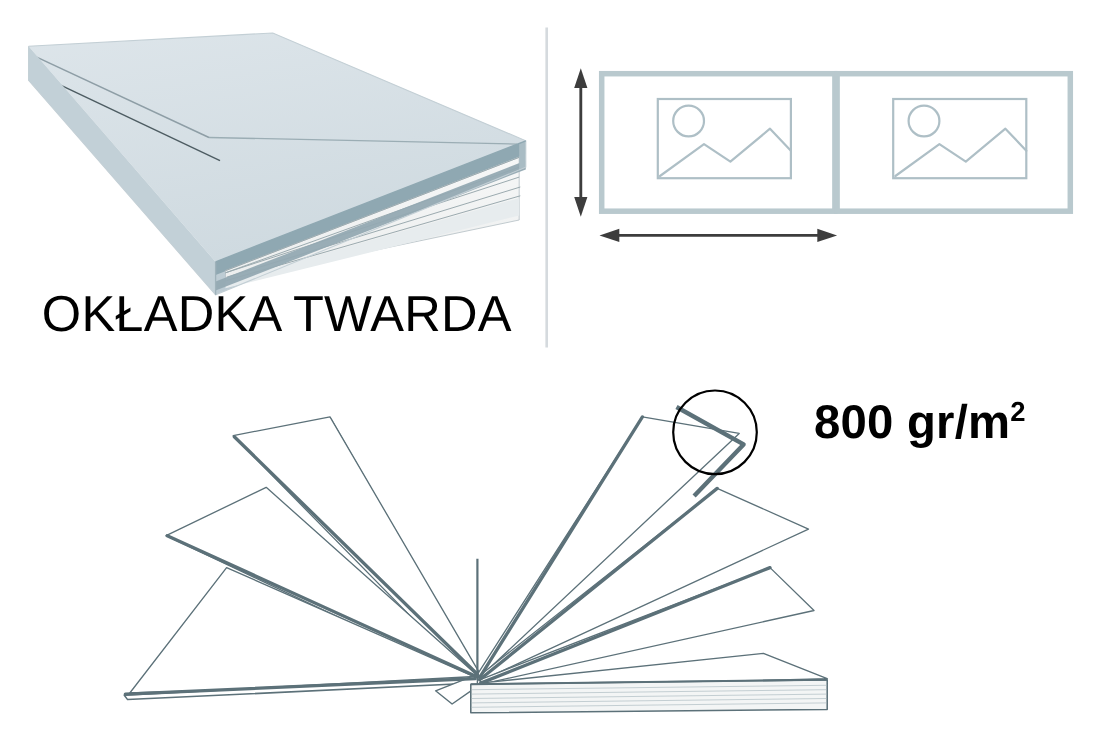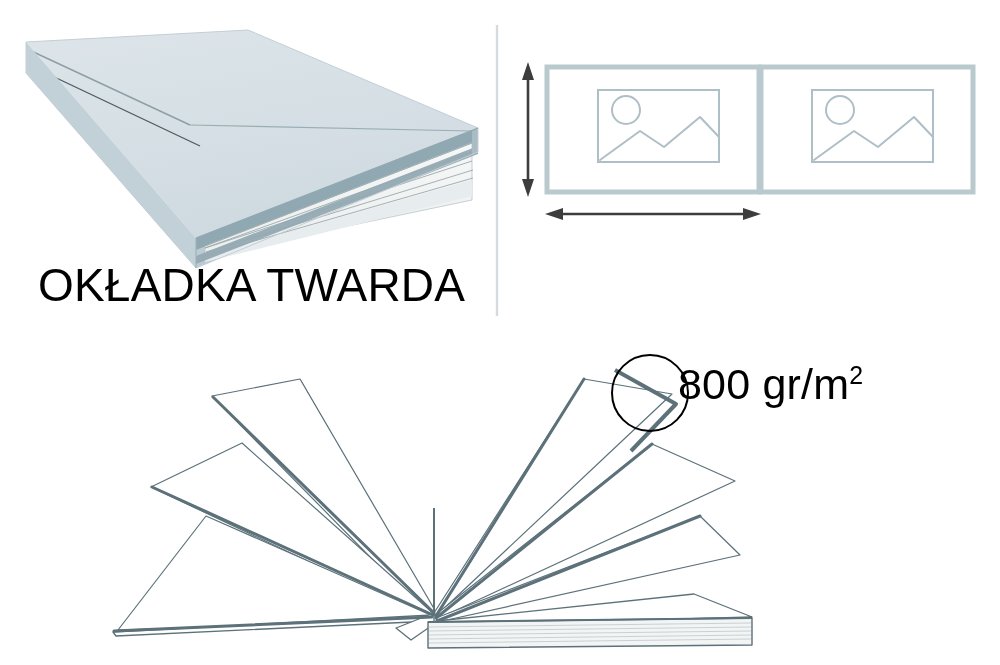--- a/index.html
+++ b/index.html
@@ -38,24 +38,25 @@
     letter-spacing: 0.2px;
     margin-left: 24px;
   }
   #size-label {
     left: 534px;
     top: 250px;
     font-size: 45px;
     letter-spacing: 0.2px;
   }
   #weight-label {
-    left: 678px;
+    left: 740px;
     top: 363px;
     font-size: 43px;
     letter-spacing: 0.2px;
+    font-weight: bold;
   }
   #weight-label sup {
     font-size: 0.58em;
     vertical-align: super;
     line-height: 0;
   }
 </style>
 </head>
 <body>
 

